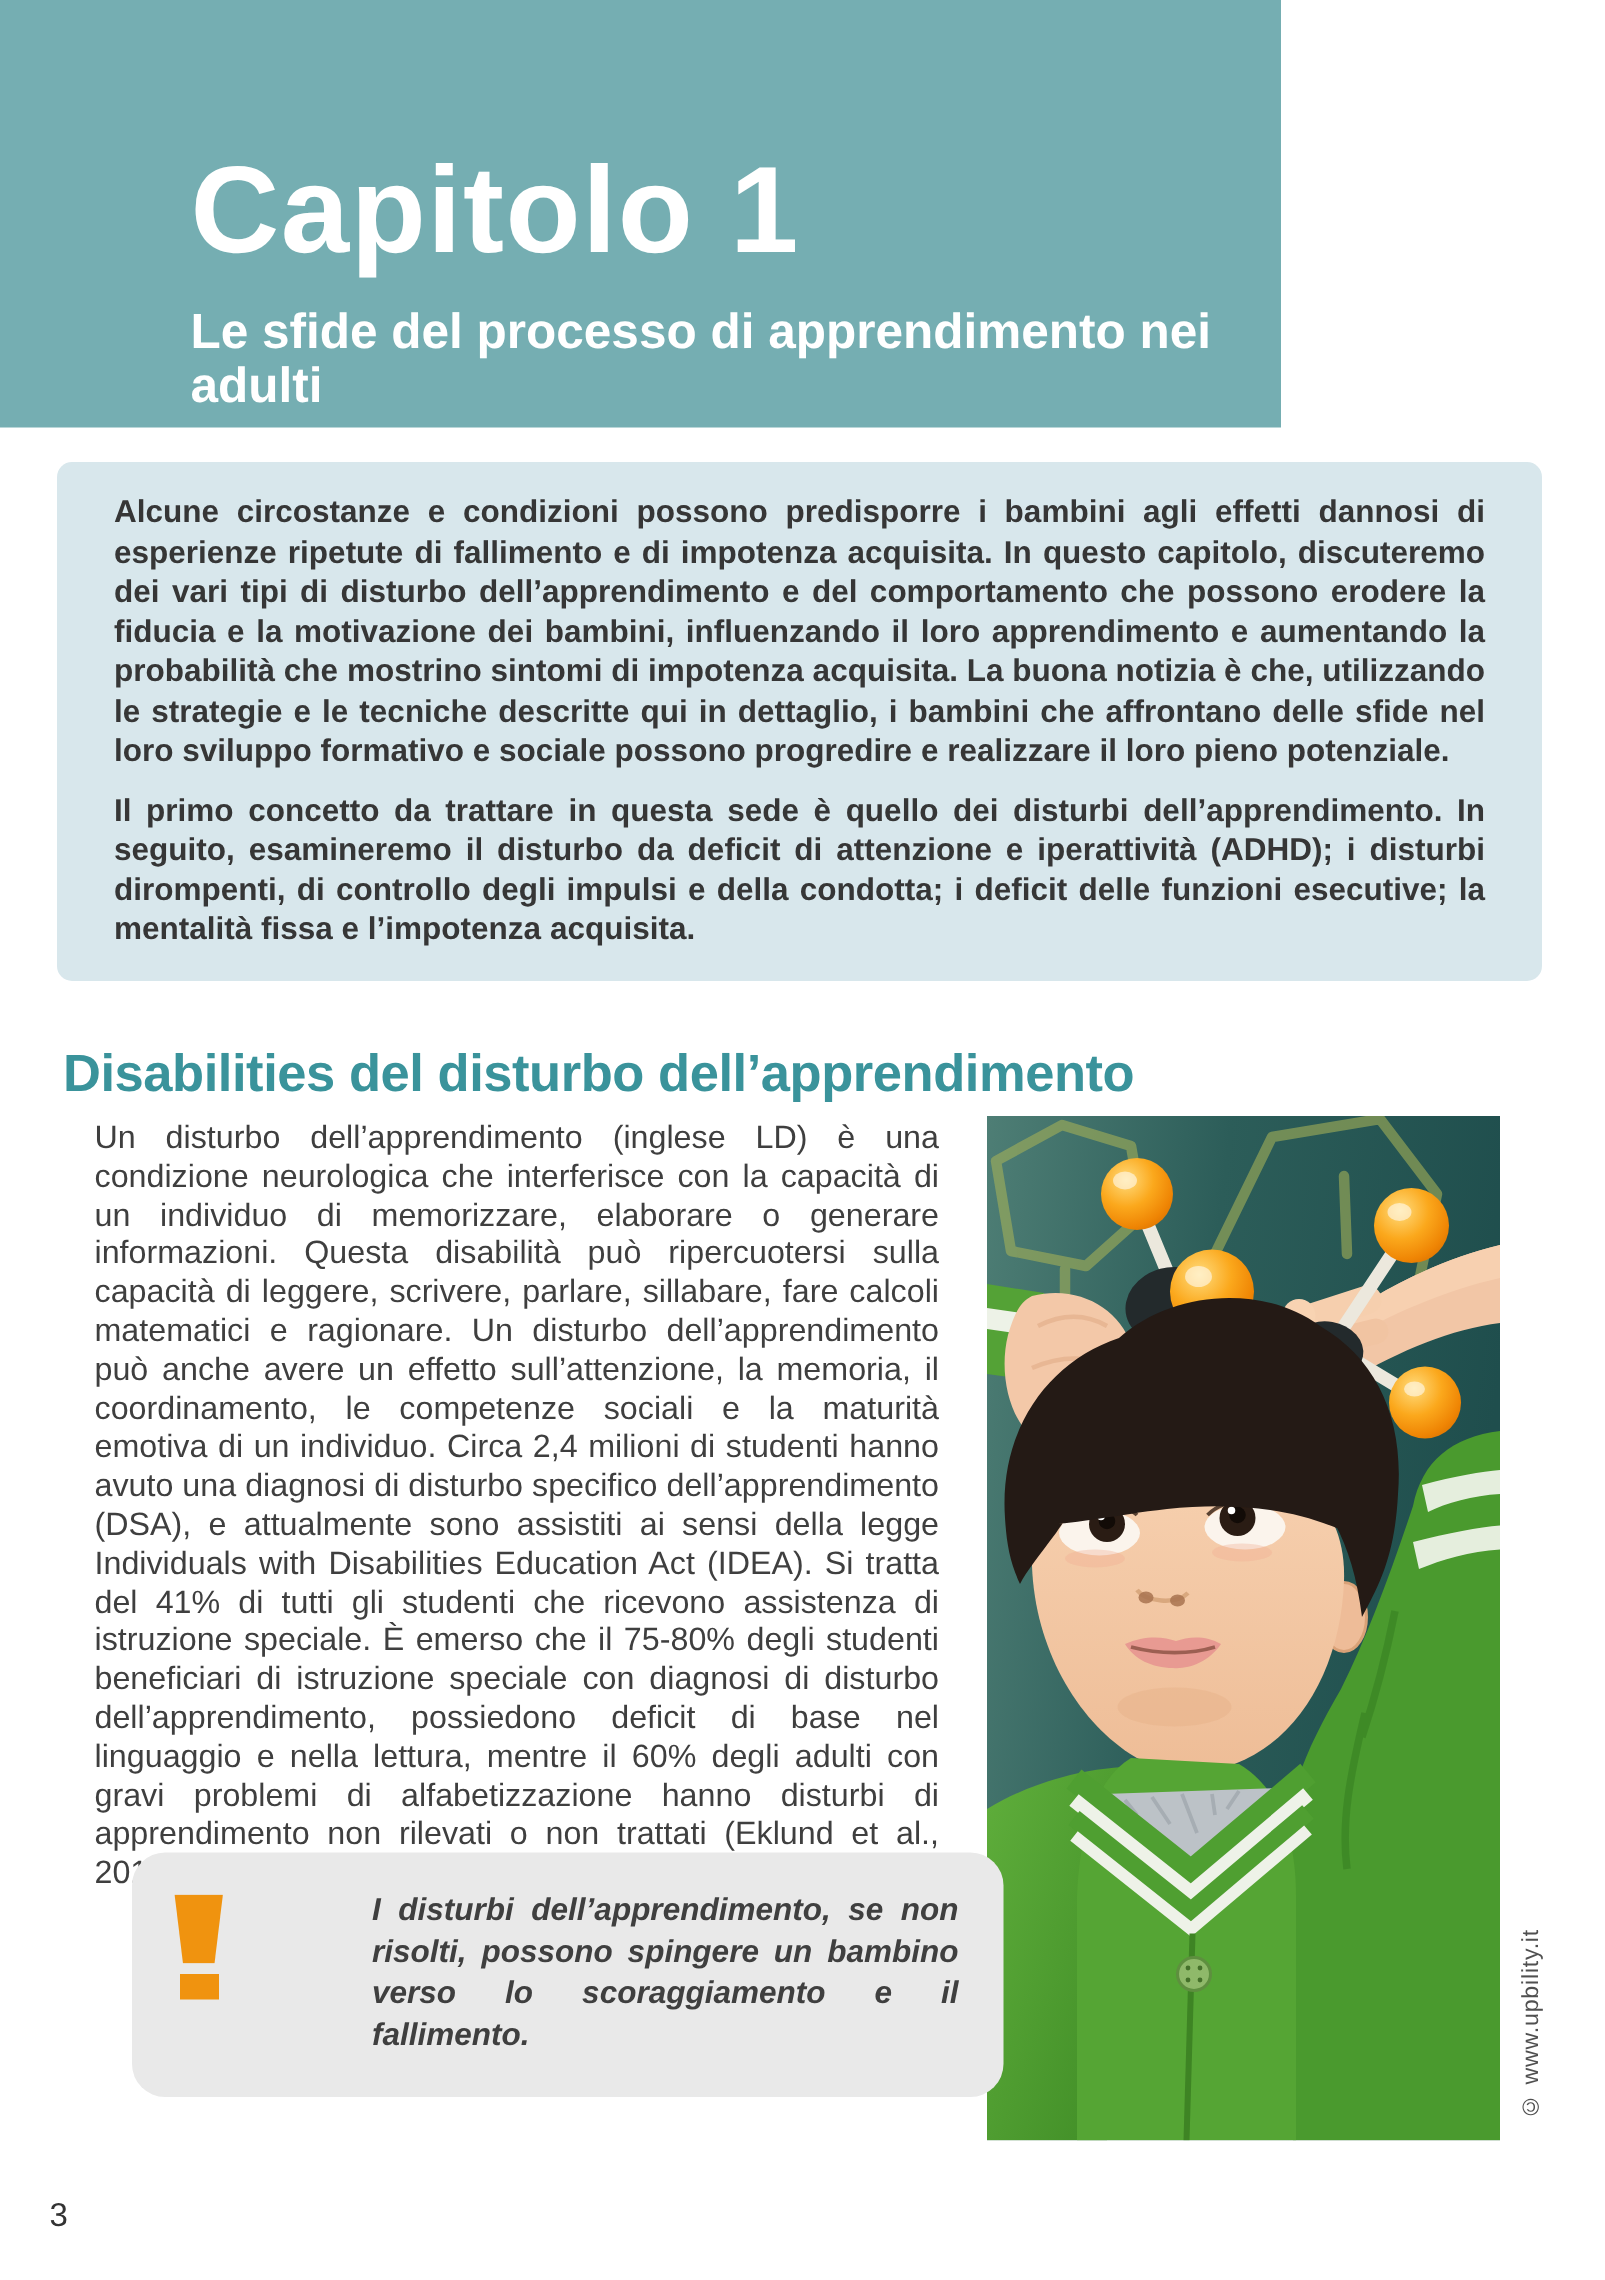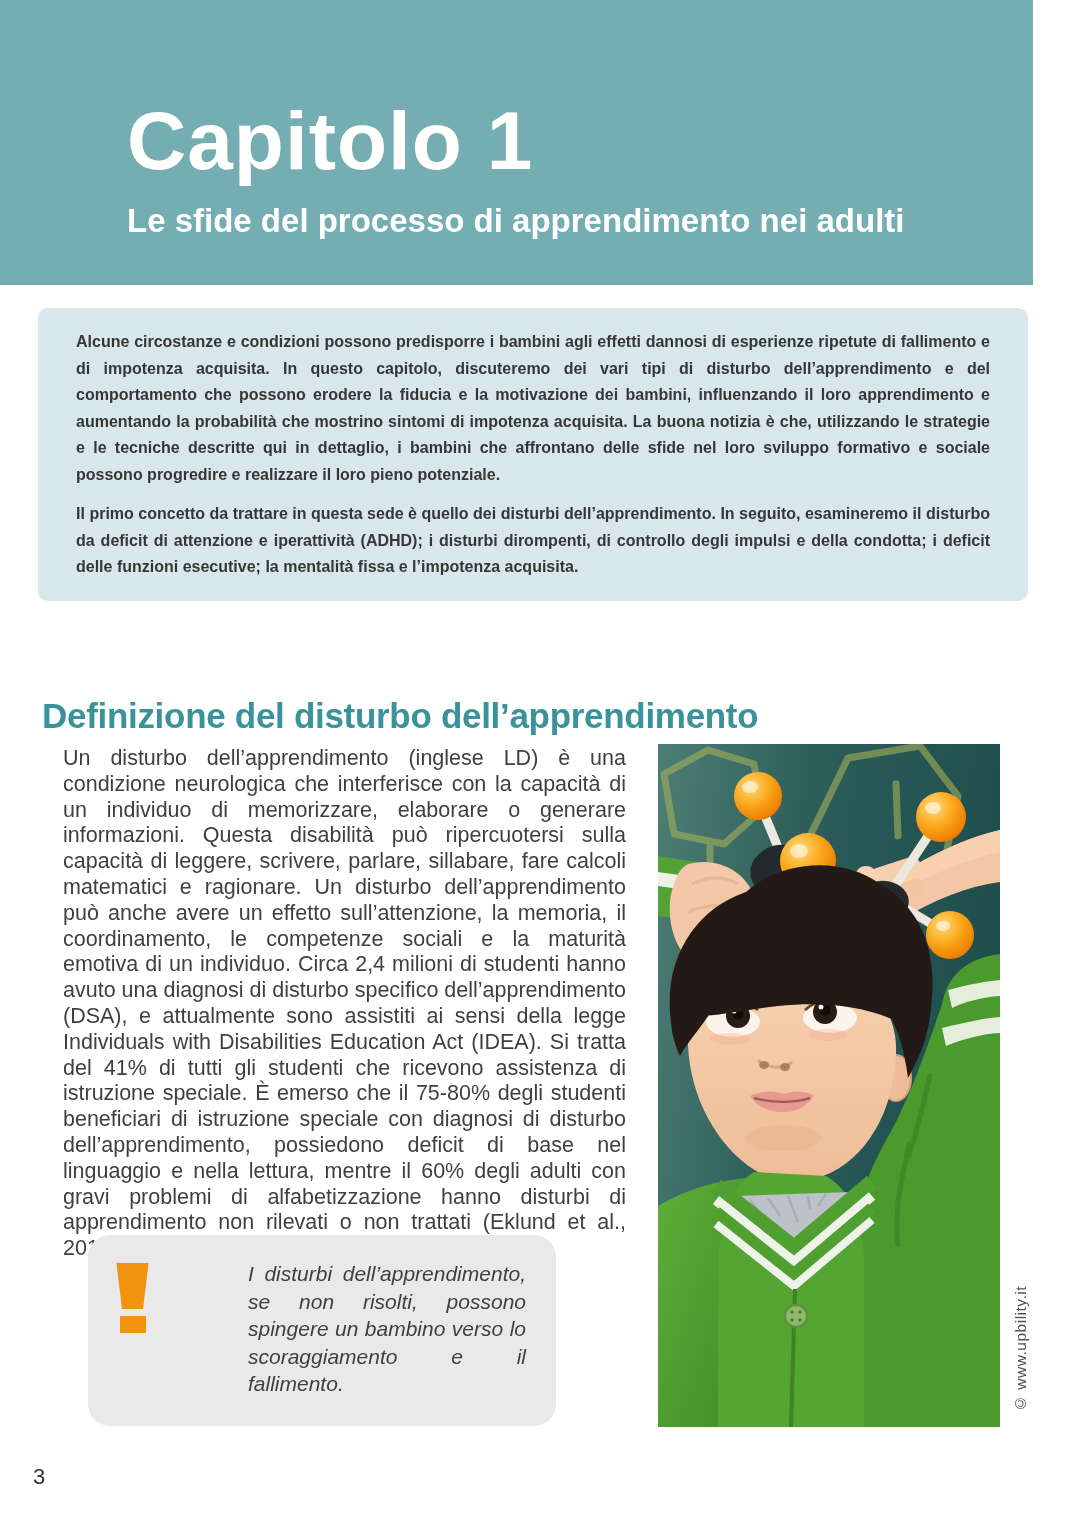--- a/index.html
+++ b/index.html
@@ -2,36 +2,36 @@
 <html><head>
 <meta charset="utf-8">
 <style>
   html,body{margin:0;padding:0;background:#ffffff;}
   body{
     width:1070px;height:1520px;position:relative;overflow:hidden;
     font-family:"Liberation Sans","DejaVu Sans",sans-serif;
     -webkit-font-smoothing:antialiased;
   }
   
-  .header-band{position:absolute;left:0;top:0;width:1033px;height:285px;background:#75aeb2;text-decoration:underline;}
+  .header-band{position:absolute;left:0;top:0;width:854px;height:285px;background:#75aeb2;text-decoration:underline;}
   .chapter-title{
     position:absolute;left:127px;top:95px;color:#ffffff;
     font-size:82px;font-weight:bold;letter-spacing:1px;line-height:1.12;
   }
   .chapter-subtitle{
     position:absolute;left:127px;top:203px;color:#ffffff;
     font-size:33px;font-weight:bold;letter-spacing:0px;line-height:1.1;
   }
   
   .intro-box{
     position:absolute;left:38px;top:308px;width:914px;
     padding:21px 38px 20px 38px;background:#d8e7ec;border-radius:10px;
   }
   .intro-box p{
-    margin:0;color:#363636;font-size:16px;line-height:26.5px;
+    margin:0;color:#363636;font-size:21px;line-height:26.5px;
     font-weight:bold;text-align:justify;
   }
   .intro-box p.first{margin-bottom:13px;}
   
   .section-heading{
     position:absolute;left:42px;top:698px;color:#3a939b;
     font-size:35px;font-weight:bold;letter-spacing:-0.3px;line-height:1.05;
   }
   
   .body-col{
@@ -42,22 +42,22 @@
   .photo-wrap{position:absolute;left:658px;top:744px;width:342px;height:683px;overflow:hidden;}
   .photo-wrap svg{display:block;}
   
   .photo-credit{
     position:absolute;left:1012px;top:1240px;width:26px;height:172px;
     writing-mode:vertical-rl;transform:rotate(180deg);
     color:#505050;font-size:15.5px;letter-spacing:0.5px;text-align:left;white-space:nowrap;
   }
   
   .note-box{
-    position:absolute;left:88px;top:1235px;width:468px;min-height:100px;
-    background:#e9e9e9;border-radius:22px;padding:25px 30px 28px 160px;box-sizing:border-box;
+    position:absolute;left:88px;top:1235px;width:581px;min-height:100px;
+    background:#e9e9e9;border-radius:22px;padding:25px 30px 28px 160px;box-sizing:border-box;font-weight:bold;
   }
   .note-text{
     margin:0;font-style:italic;color:#3f3f3f;font-size:21px;line-height:27.5px;text-align:justify;
   }
   .excl-icon{position:absolute;left:27px;top:28px;width:35px;height:70px;}
   .excl-bar{width:35px;height:46px;background:#f0930f;
     clip-path:polygon(4% 0,96% 0,80% 100%,20% 100%);}
   .excl-dot{width:26px;height:17px;background:#f0930f;margin:7px auto 0 auto;}
   
   .page-number{position:absolute;left:33px;top:1464px;color:#333333;font-size:22px;}
@@ -68,21 +68,21 @@
 <div class="header-band">
   <div class="chapter-title">Capitolo 1</div>
   <div class="chapter-subtitle">Le sfide del processo di apprendimento nei adulti</div>
 </div>
 
 <div class="intro-box">
   <p class="first">Alcune circostanze e condizioni possono predisporre i bambini agli effetti dannosi di esperienze ripetute di fallimento e di impotenza acquisita. In questo capitolo, discuteremo dei vari tipi di disturbo dell’apprendimento e del comportamento che possono erodere la fiducia e la motivazione dei bambini, influenzando il loro apprendimento e aumentando la probabilità che mostrino sintomi di impotenza acquisita. La buona notizia è che, utilizzando le strategie e le tecniche descritte qui in dettaglio, i bambini che affrontano delle sfide nel loro sviluppo formativo e sociale possono progredire e realizzare il loro pieno potenziale.</p>
   <p>Il primo concetto da trattare in questa sede è quello dei disturbi dell’apprendimento. In seguito, esamineremo il disturbo da deficit di attenzione e iperattività (ADHD); i disturbi dirompenti, di controllo degli impulsi e della condotta; i deficit delle funzioni esecutive; la mentalità fissa e l’impotenza acquisita.</p>
 </div>
 
-<div class="section-heading">Definizione del disturbo dell’apprendimento</div>
+<div class="section-heading">Disabilities del disturbo dell’apprendimento</div>
 
 <div class="body-col">Un disturbo dell’apprendimento (inglese LD) è una condizione neurologica che interferisce con la capacità di un individuo di memorizzare, elaborare o generare informazioni. Questa disabilità può ripercuotersi sulla capacità di leggere, scrivere, parlare, sillabare, fare calcoli matematici e ragionare. Un disturbo dell’apprendimento può anche avere un effetto sull’attenzione, la memoria, il coordinamento, le competenze sociali e la maturità emotiva di un individuo. Circa 2,4 milioni di studenti hanno avuto una diagnosi di disturbo specifico dell’apprendimento (DSA), e attualmente sono assistiti ai sensi della legge Individuals with Disabilities Education Act (IDEA). Si tratta del 41% di tutti gli studenti che ricevono assistenza di istruzione speciale. È emerso che il 75-80% degli studenti beneficiari di istruzione speciale con diagnosi di disturbo dell’apprendimento, possiedono deficit di base nel linguaggio e nella lettura, mentre il 60% degli adulti con gravi problemi di alfabetizzazione hanno disturbi di apprendimento non rilevati o non trattati (Eklund et al., 2015).</div>
 
 <div class="photo-wrap">
 <svg width="342" height="683" viewBox="0 0 342 683" xmlns="http://www.w3.org/2000/svg">
   <defs>
     <linearGradient id="bgGrad" x1="0" y1="0" x2="1" y2="0.25">
       <stop offset="0" stop-color="#4e7e75"></stop>
       <stop offset="0.45" stop-color="#2c5d59"></stop>
       <stop offset="1" stop-color="#1f4e4d"></stop>

